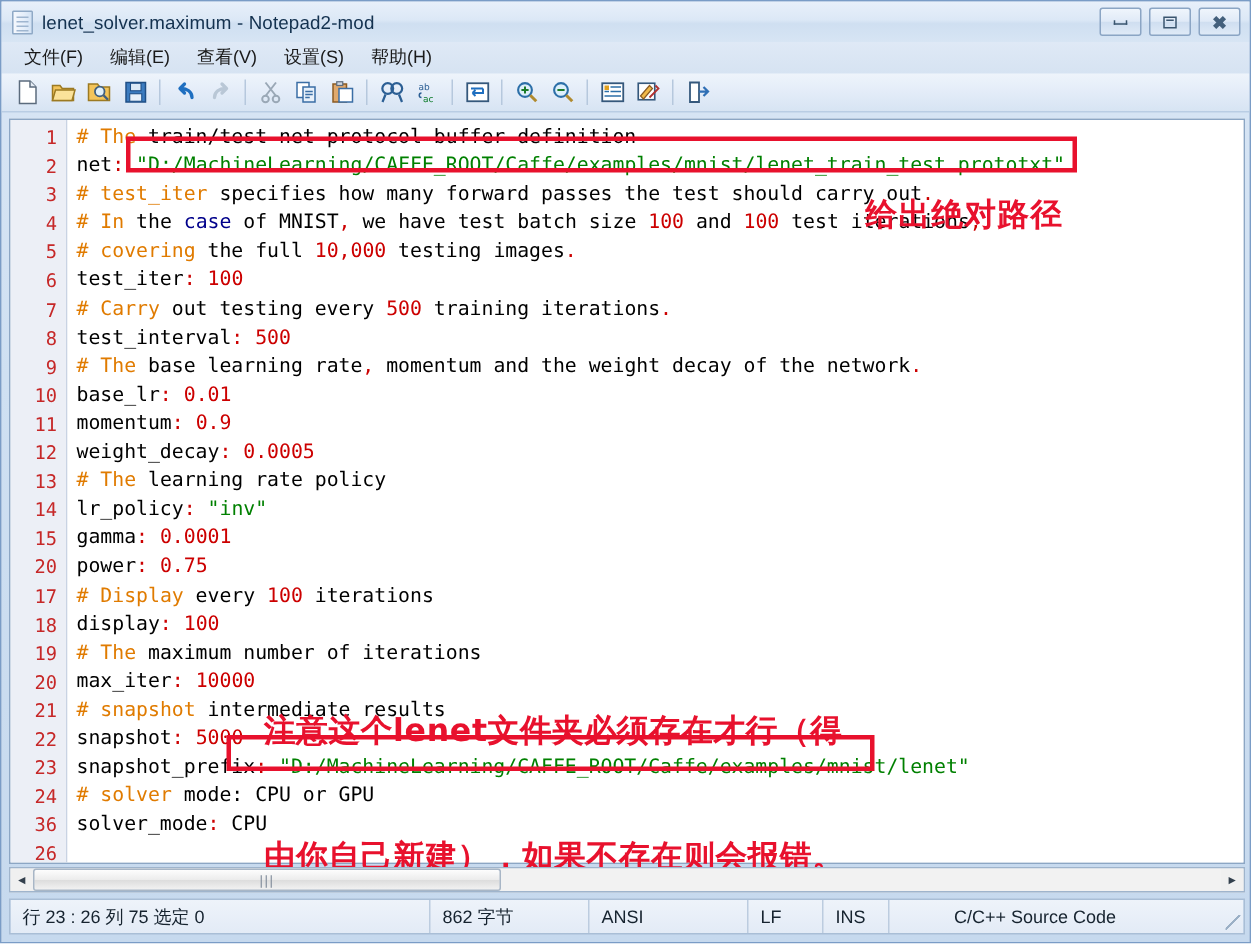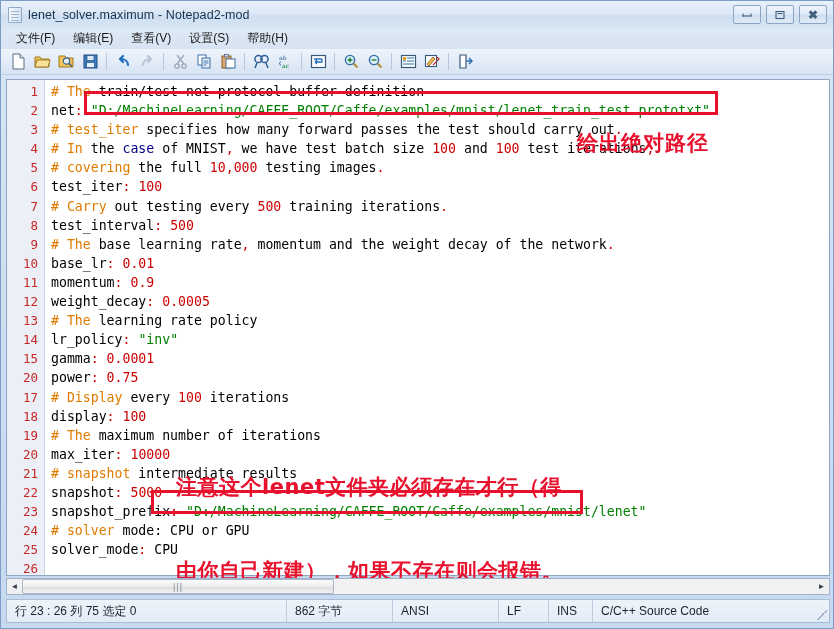--- a/index.html
+++ b/index.html
@@ -218,21 +218,21 @@
     font-size: 12px;
     color: #16232f;
   }
   .sb-cell {
     height: 100%;
     display: flex; align-items: center;
     padding: 0 8px;
     border-right: 1px solid #bcccdf;
     white-space: nowrap;
   }
-  .sb-cell.last { border-right: none; flex: 1; }
+  .sb-cell.last { border-right: none; flex: 1; margin-left: 35px; }
   #sb-pos   { width: 280px; }
   #sb-bytes { width: 106px; }
   #sb-enc   { width: 106px; }
   #sb-eol   { width: 50px; }
   #sb-ins   { width: 44px; }
   .sb-resize {
     position: absolute;
     right: 2px; bottom: 2px;
     width: 10px; height: 10px;
     background:
@@ -423,21 +423,21 @@
       <div class="ln">15</div>
       <div class="ln">20</div>
       <div class="ln">17</div>
       <div class="ln">18</div>
       <div class="ln">19</div>
       <div class="ln">20</div>
       <div class="ln">21</div>
       <div class="ln">22</div>
       <div class="ln">23</div>
       <div class="ln">24</div>
-      <div class="ln">25</div>
+      <div class="ln">36</div>
       <div class="ln">26</div>
     </div>
 
     <div class="code" id="code-body">
         <div class="line"><span class="cmt"># </span><span class="cmt">The</span> train/test net protocol buffer definition</div>
         <div class="line">net<span class="op">:</span> <span class="str">"D:/MachineLearning/CAFFE_ROOT/Caffe/examples/mnist/lenet_train_test.prototxt"</span></div>
         <div class="line"><span class="cmt"># </span><span class="cmt">test_iter</span> specifies how many forward passes the test should carry out<span class="punc">.</span></div>
         <div class="line"><span class="cmt"># </span><span class="cmt">In</span> the <span class="kw">case</span> of MNIST<span class="punc">,</span> we have test batch size <span class="num">100</span> and <span class="num">100</span> test iterations<span class="punc">,</span></div>
         <div class="line"><span class="cmt"># </span><span class="cmt">covering</span> the full <span class="num">10,000</span> testing images<span class="punc">.</span></div>
         <div class="line">test_iter<span class="op">:</span> <span class="num">100</span></div>

